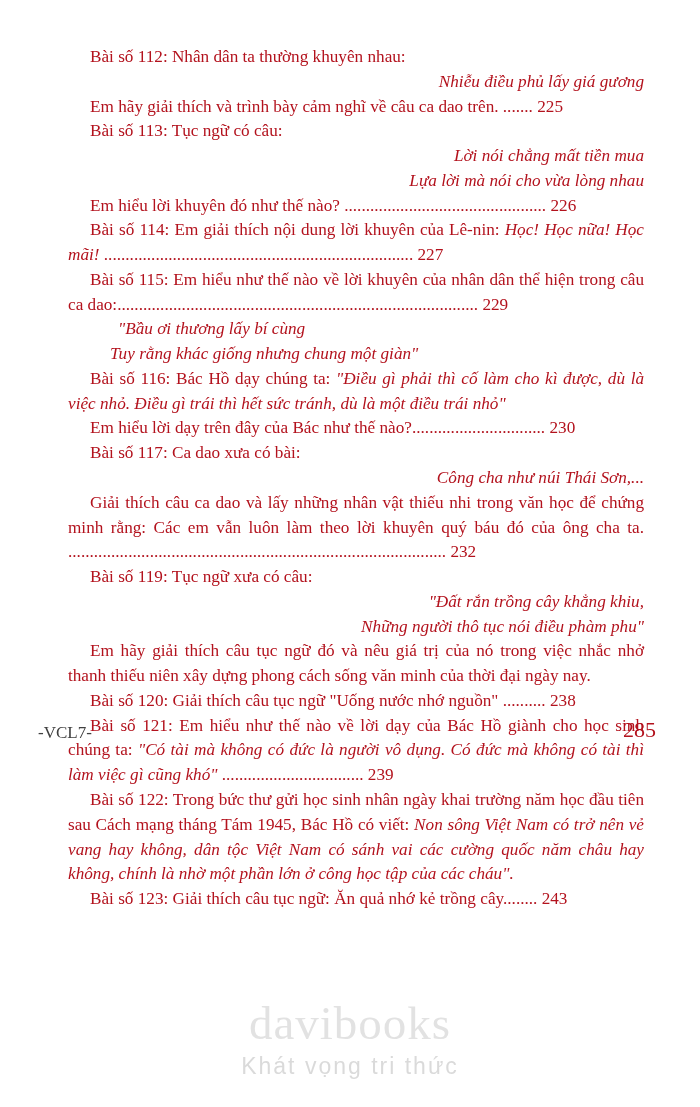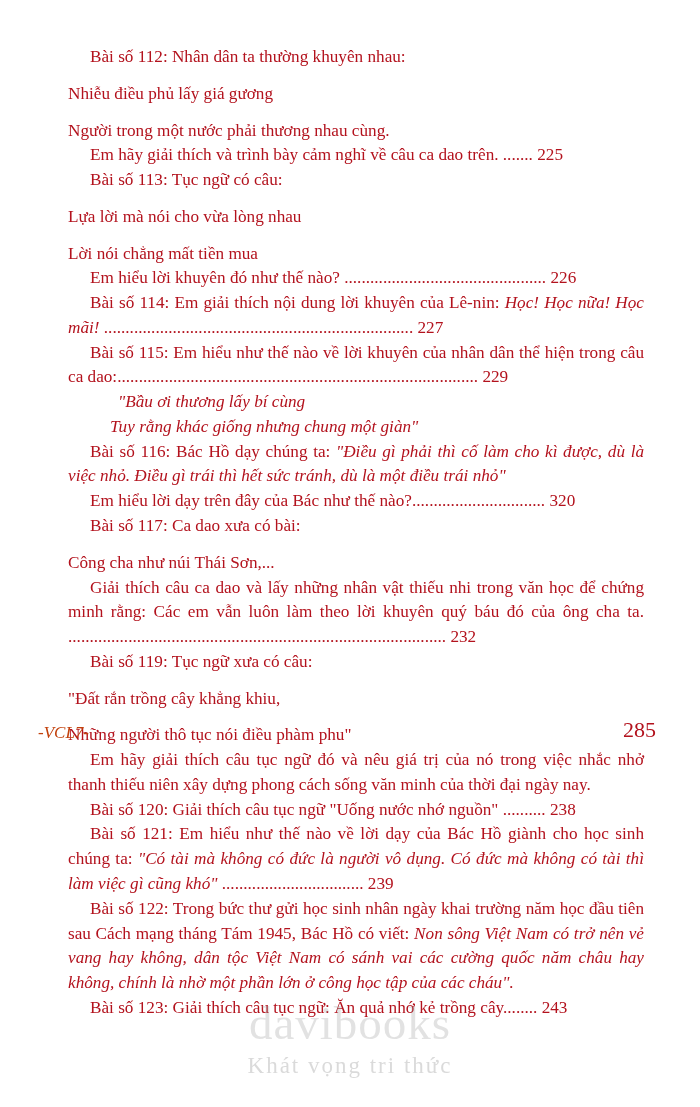--- a/index.html
+++ b/index.html
@@ -31,84 +31,82 @@
     text-align: justify;
     color: #b3121d;
   }
   .para {
     margin: 0;
     padding: 0;
     text-indent: 22px;
     text-align: justify;
   }
   .center {
-    text-align: left;
+    text-align: right;
     text-indent: 0;
-    margin-top: 12px;
+    font-style: italic;
   }
   .it { font-style: italic; }
   .watermark {
     position: absolute;
     left: 0;
     top: 1000px;
     width: 700px;
     text-align: center;
     pointer-events: none;
   }
   .wm-main {
     font-family: "Liberation Serif", serif;
     font-size: 47px;
     color: rgba(150,150,150,0.28);
     letter-spacing: 1px;
     line-height: 1;
   }
   .wm-sub {
-    font-family: Liberation Serif, serif;
+    font-family: Liberation Sans, sans-serif;
     font-size: 23px;
     color: rgba(150,150,150,0.35);
     letter-spacing: 2px;
     margin-top: 6px;
   }
   .footer-left {
     position: absolute;
     left: 38px;
     bottom: 42px;
-    font-style: italic;
     font-size: 17px;
-    color: #c2410c;
+    color: #404040;
   }
   .footer-right {
     position: absolute;
     right: 44px;
     bottom: 42px;
     font-size: 22px;
     color: #b3121d;
   }
 </style>
 </head>
 <body>
 
 <div id="page">
 
   <div class="content">
     <div id="blocks">
         <div class="para">Bài số 112: Nhân dân ta thường khuyên nhau:</div>
         <div class="para center">Nhiễu điều phủ lấy giá gương</div>
-        <div class="para center">Người trong một nước phải thương nhau cùng.</div>
         <div class="para">Em hãy giải thích và trình bày cảm nghĩ về câu ca dao trên. ....... 225</div>
         <div class="para">Bài số 113:  Tục ngữ có câu:</div>
+        <div class="para center">Lời nói chẳng mất tiền mua</div>
         <div class="para center">Lựa lời mà nói cho vừa lòng nhau</div>
-        <div class="para center">Lời nói chẳng mất tiền mua</div>
         <div class="para">Em hiểu lời khuyên đó như thế nào? ............................................... 226</div>
         <div class="para"><span>Bài số 114: Em giải thích nội dung lời khuyên của Lê-nin: </span><span class="it">Học! Học nữa! Học mãi!</span><span> ........................................................................ 227</span></div>
         <div class="para">Bài số 115: Em hiểu như thế nào về lời khuyên của nhân dân thể hiện trong câu ca dao:.................................................................................... 229</div>
         <div class="para" style="text-indent: 0px; padding-left: 50px; font-style: italic;">"Bầu ơi thương lấy bí cùng</div>
         <div class="para" style="text-indent: 0px; padding-left: 42px; font-style: italic;">Tuy rằng khác giống nhưng chung một giàn"</div>
         <div class="para"><span>Bài số 116: Bác Hồ dạy chúng ta: </span><span class="it">"Điều gì phải thì cố làm cho kì được, dù là việc nhỏ. Điều gì trái thì hết sức tránh, dù là một điều trái nhỏ"</span></div>
-        <div class="para">Em hiểu lời dạy trên đây của Bác như thế nào?............................... 320</div>
+        <div class="para">Em hiểu lời dạy trên đây của Bác như thế nào?............................... 230</div>
         <div class="para">Bài số 117: Ca dao xưa có bài:</div>
         <div class="para center">Công cha như núi Thái Sơn,...</div>
         <div class="para">Giải thích câu ca dao và lấy những nhân vật thiếu nhi trong văn học để chứng minh rằng: Các em vẫn luôn làm theo lời khuyên quý báu đó của ông cha ta. ........................................................................................ 232</div>
         <div class="para">Bài số 119: Tục ngữ xưa có câu:</div>
         <div class="para center">"Đất rắn trồng cây khẳng khiu,</div>
         <div class="para center">Những người thô tục nói điều phàm phu"</div>
         <div class="para">Em hãy giải thích câu tục ngữ đó và nêu giá trị của nó trong việc nhắc nhở thanh thiếu niên xây dựng phong cách sống văn minh của thời đại ngày nay.</div>
         <div class="para">Bài số 120: Giải thích câu tục ngữ "Uống nước nhớ nguồn" .......... 238</div>
         <div class="para"><span>Bài số 121: Em hiểu như thế nào về lời dạy của Bác Hồ giành cho học sinh chúng ta: </span><span class="it">"Có tài mà không có đức là người vô dụng. Có đức mà không có tài thì làm việc gì cũng khó"</span><span> ................................. 239</span></div>
         <div class="para"><span>Bài số 122: Trong bức thư gửi học sinh nhân ngày khai trường năm học đầu tiên sau Cách mạng tháng Tám 1945, Bác Hồ có viết: </span><span class="it">Non sông Việt Nam có trở nên vẻ vang hay không, dân tộc Việt Nam có sánh vai các cường quốc năm châu hay không, chính là nhờ một phần lớn ở công học tập của các cháu".</span></div>

